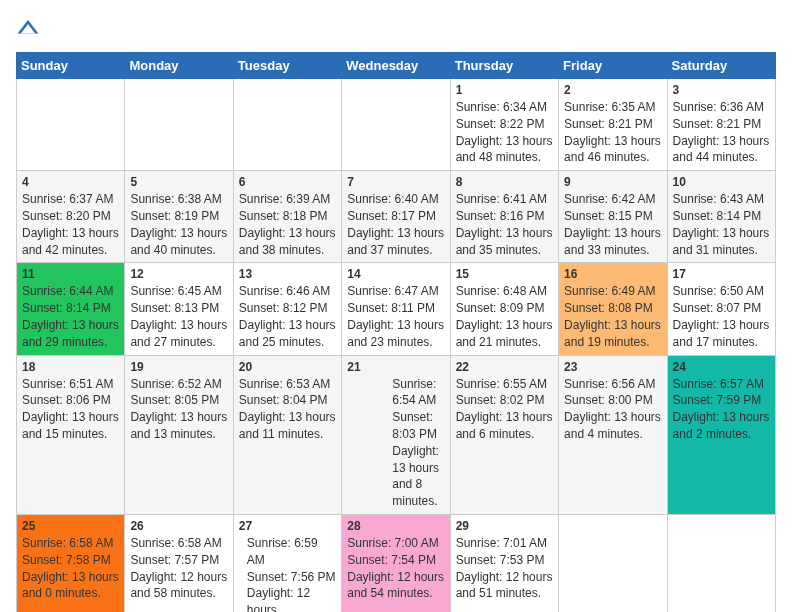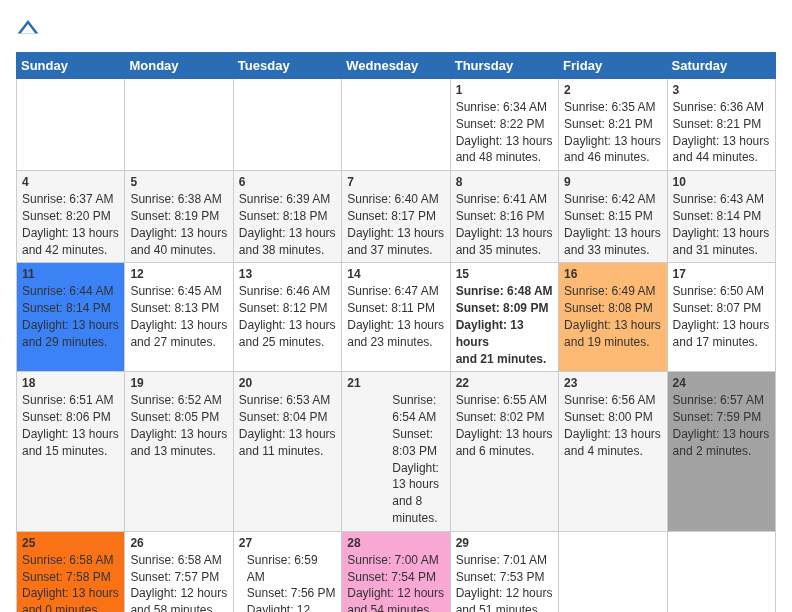--- a/index.html
+++ b/index.html
@@ -192,21 +192,21 @@
         </td>
         <td style="background: rgb(245, 245, 245);">
           <div class="day-number">10</div>
           <div class="day-info" style="white-space: pre-line;">Sunrise: 6:43 AM
 Sunset: 8:14 PM
 Daylight: 13 hours
 and 31 minutes.</div>
         </td>
       </tr>
       <tr>
-        <td style="background: #3b82f6;">
+        <td style="background: #22c55e;">
           <div class="day-number">11</div>
           <div class="day-info" style="white-space: pre-line;">Sunrise: 6:44 AM
 Sunset: 8:14 PM
 Daylight: 13 hours
 and 29 minutes.</div>
         </td>
         <td style="background: rgb(255, 255, 255);">
           <div class="day-number">12</div>
           <div class="day-info" style="white-space: pre-line;">Sunrise: 6:45 AM
 Sunset: 8:13 PM
@@ -222,21 +222,21 @@
         </td>
         <td style="background: rgb(255, 255, 255);">
           <div class="day-number">14</div>
           <div class="day-info" style="white-space: pre-line;">Sunrise: 6:47 AM
 Sunset: 8:11 PM
 Daylight: 13 hours
 and 23 minutes.</div>
         </td>
         <td style="background: rgb(255, 255, 255);">
           <div class="day-number">15</div>
-          <div class="day-info" style="white-space: pre-line; font-weight: bold;">Sunrise: 6:48 AM
+          <div class="day-info" style="white-space: pre-line;">Sunrise: 6:48 AM
 Sunset: 8:09 PM
 Daylight: 13 hours
 and 21 minutes.</div>
         </td>
         <td style="background: #fdba74;">
           <div class="day-number">16</div>
           <div class="day-info" style="white-space: pre-line;">Sunrise: 6:49 AM
 Sunset: 8:08 PM
 Daylight: 13 hours
 and 19 minutes.</div>
@@ -285,21 +285,21 @@
 Daylight: 13 hours
 and 6 minutes.</div>
         </td>
         <td style="background: rgb(245, 245, 245);">
           <div class="day-number">23</div>
           <div class="day-info" style="white-space: pre-line;">Sunrise: 6:56 AM
 Sunset: 8:00 PM
 Daylight: 13 hours
 and 4 minutes.</div>
         </td>
-        <td style="background: #a3a3a3; margin-left: 7px;">
+        <td style="background: #14b8a6; margin-left: 7px;">
           <div class="day-number">24</div>
           <div class="day-info" style="white-space: pre-line;">Sunrise: 6:57 AM
 Sunset: 7:59 PM
 Daylight: 13 hours
 and 2 minutes.</div>
         </td>
       </tr>
       <tr>
         <td style="background: #f97316;">
           <div class="day-number">25</div>

